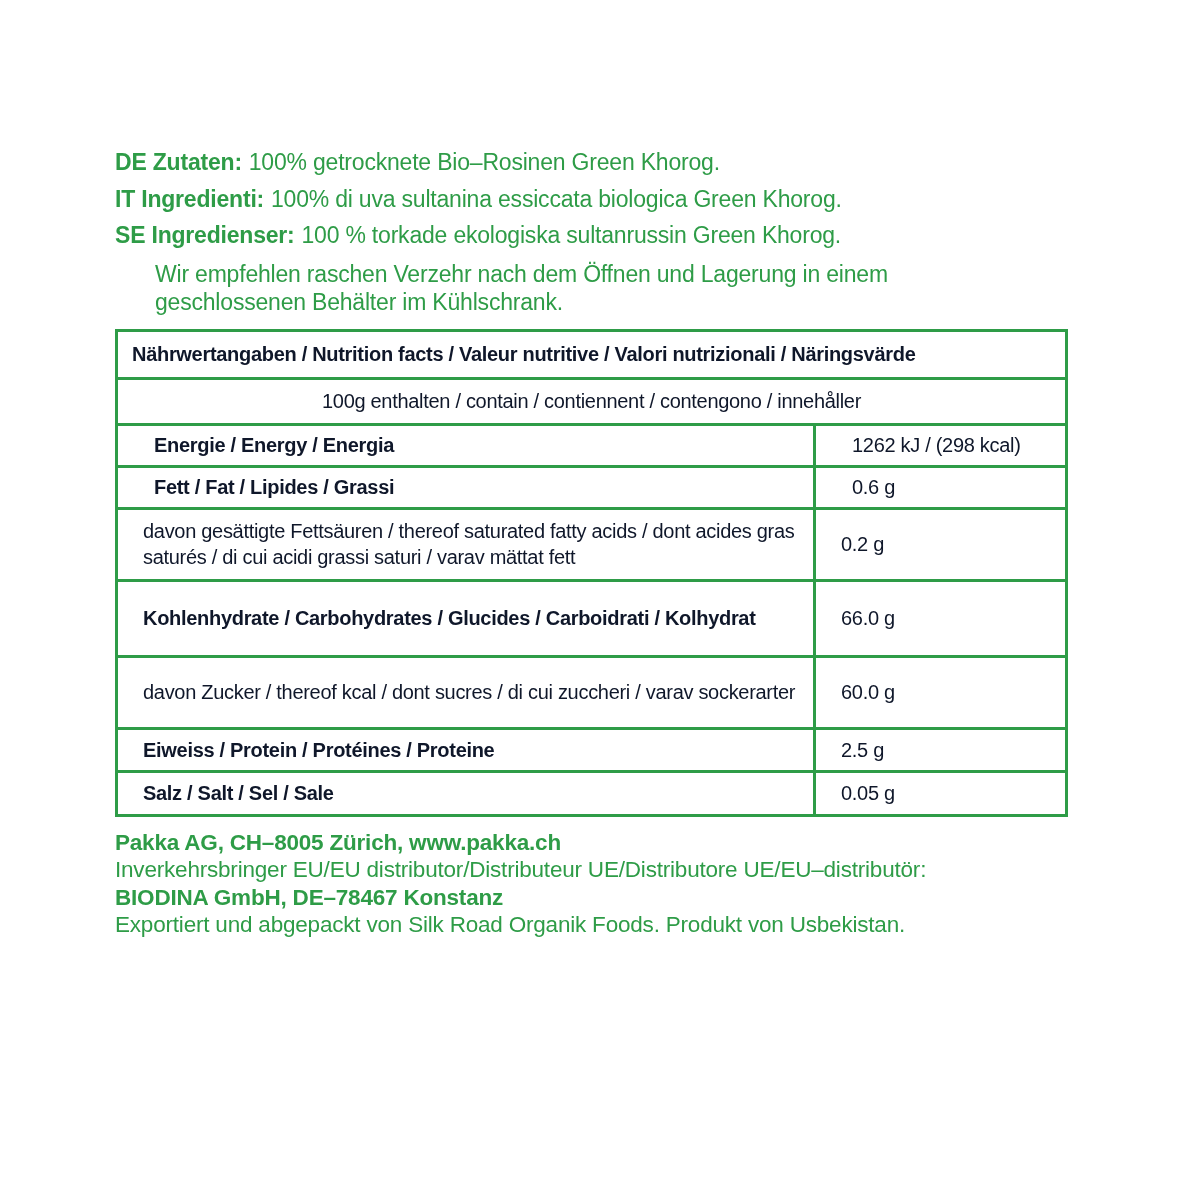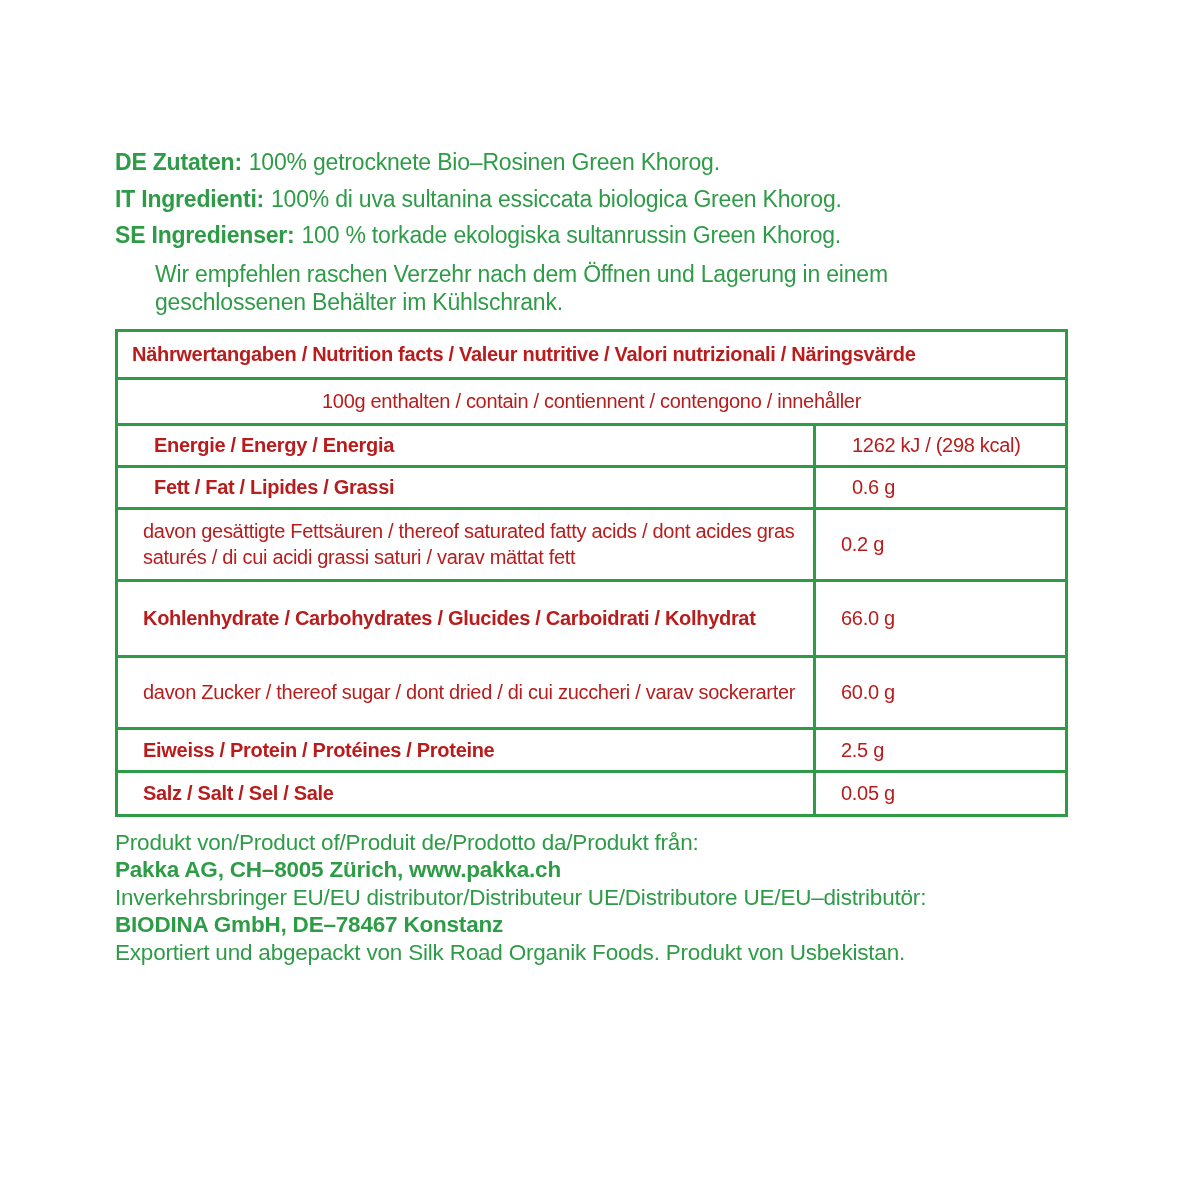--- a/index.html
+++ b/index.html
@@ -37,21 +37,21 @@
     margin-left: 40px;
   }
   table.nutrition {
     margin-top: 12px;
     border-collapse: collapse;
     width: 950px;
     table-layout: fixed;
   }
   table.nutrition td {
     border: 3px solid #2e9c47;
-    color: #b91c1c;
+    color: #0f172a;
     font-size: 20px;
     line-height: 26px;
     letter-spacing: -0.3px;
     vertical-align: middle;
     overflow: hidden;
   }
   td.tbl-title {
     height: 48px;
     font-weight: bold;
     font-size: 19.5px;
@@ -126,36 +126,35 @@
         </tr>
         <tr class="h72">
           <td class="lbl">davon gesättigte Fettsäuren / thereof saturated fatty acids / dont acides gras saturés / di cui acidi grassi saturi / varav mättat fett</td>
           <td class="val">0.2 g</td>
         </tr>
         <tr class="h76">
           <td class="lbl bold">Kohlenhydrate / Carbohydrates / Glucides / Carboidrati / Kolhydrat</td>
           <td class="val">66.0 g</td>
         </tr>
         <tr class="h72">
-          <td class="lbl">davon Zucker / thereof sugar / dont dried / di cui zuccheri / varav sockerarter</td>
+          <td class="lbl">davon Zucker / thereof kcal / dont sucres / di cui zuccheri / varav sockerarter</td>
           <td class="val">60.0 g</td>
         </tr>
         <tr class="h43">
           <td class="lbl bold">Eiweiss / Protein / Protéines / Proteine</td>
           <td class="val">2.5 g</td>
         </tr>
         <tr class="h44">
           <td class="lbl bold">Salz / Salt / Sel / Sale</td>
           <td class="val">0.05 g</td>
         </tr>
       </tbody>
     </table>
 
     <div class="footer">
-      <div>Produkt von/Product of/Produit de/Prodotto da/Produkt från:</div>
       <div class="bold">Pakka AG, CH–8005 Zürich, www.pakka.ch</div>
       <div>Inverkehrsbringer EU/EU distributor/Distributeur UE/Distributore UE/EU–distributör:</div>
       <div class="bold">BIODINA GmbH, DE–78467 Konstanz</div>
       <div>Exportiert und abgepackt von Silk Road Organik Foods. Produkt von Usbekistan.</div>
     </div>
 
   </div>
 </div>
 
 </body></html>

